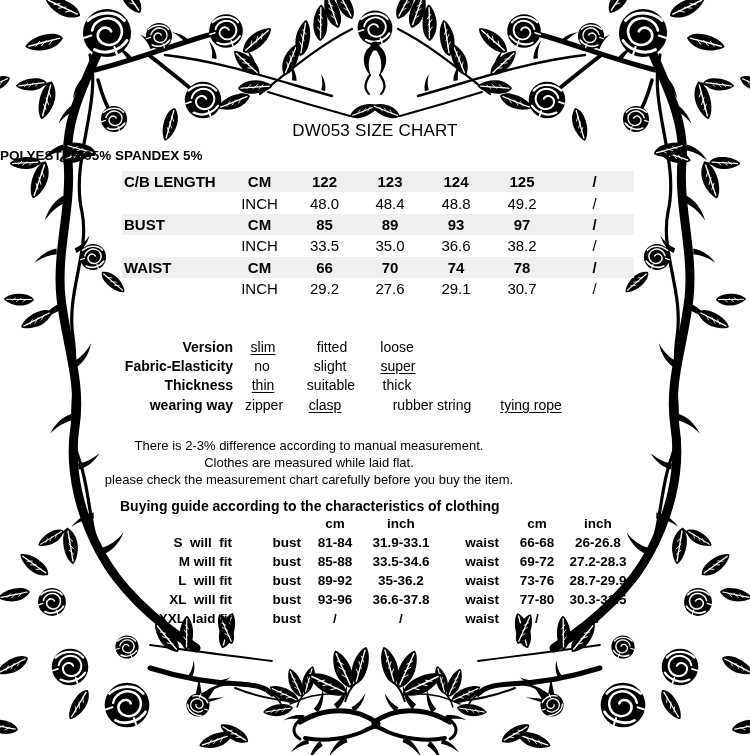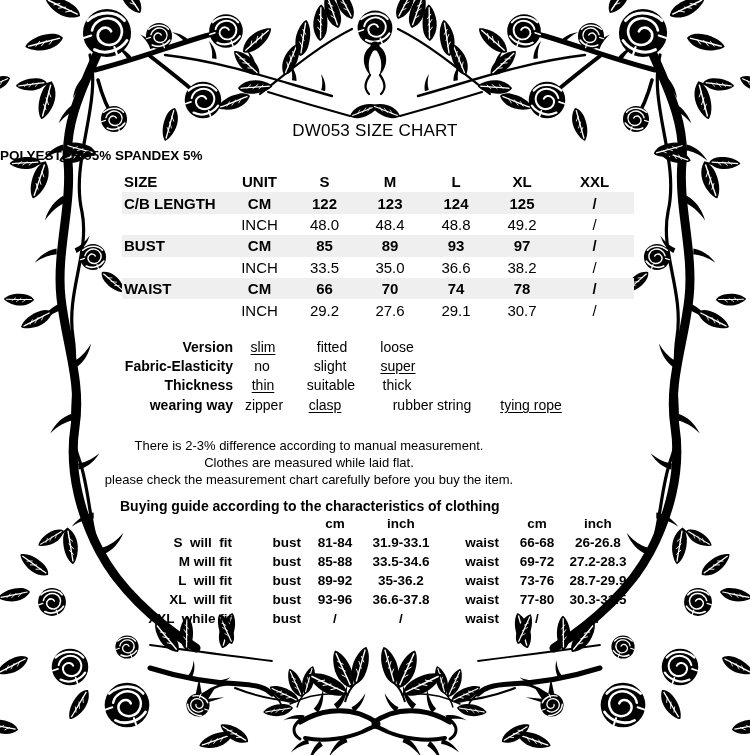--- a/index.html
+++ b/index.html
@@ -200,29 +200,20 @@
     <circle cx="376" cy="724" r="4.5" fill="#000"></circle>
   </g>
 </svg>
 
 <div class="content">
 
   <div class="title">DW053 SIZE CHART</div>
   <div class="subtitle">POLYESTER 95% SPANDEX 5%</div>
 
   <div class="size-table">
-    <div class="trow bold">
-      <span class="c lbl">SIZE</span>
-      <span class="c">UNIT</span>
-      <span class="c">S</span>
-      <span class="c">M</span>
-      <span class="c">L</span>
-      <span class="c">XL</span>
-      <span class="c">XXL</span>
-    </div>
     <div class="trow grey bold">
       <span class="c lbl">C/B LENGTH</span>
       <span class="c">CM</span>
       <span class="c">122</span>
       <span class="c">123</span>
       <span class="c">124</span>
       <span class="c">125</span>
       <span class="c">/</span>
     </div>
     <div class="trow">
@@ -345,21 +336,21 @@
     <div class="grow">
       <span class="g-size">XL  will fit</span>
       <span class="g-part">bust</span>
       <span class="g-c">93-96</span>
       <span class="g-c">36.6-37.8</span>
       <span class="g-part waist">waist</span>
       <span class="g-c">77-80</span>
       <span class="g-c">30.3-31.5</span>
     </div>
     <div class="grow">
-      <span class="g-size">XXL  while fit</span>
+      <span class="g-size">XXL  laid fit</span>
       <span class="g-part">bust</span>
       <span class="g-c">/</span>
       <span class="g-c">/</span>
       <span class="g-part waist">waist</span>
       <span class="g-c">/</span>
       <span class="g-c">/</span>
     </div>
   </div>
 
 </div>

